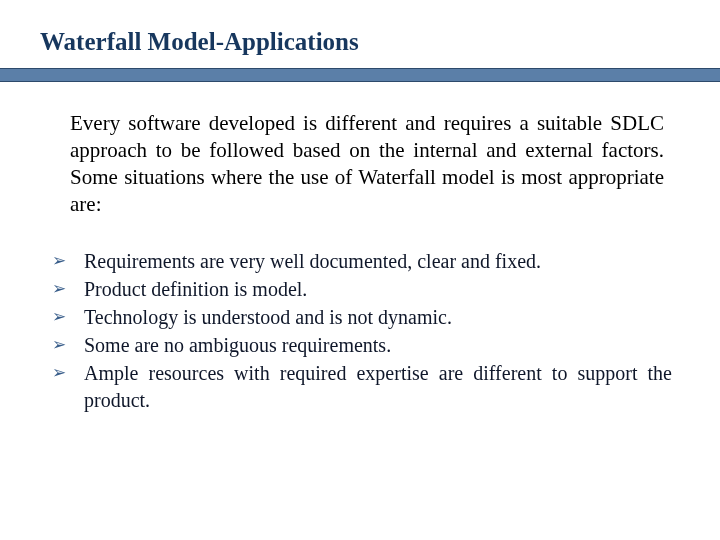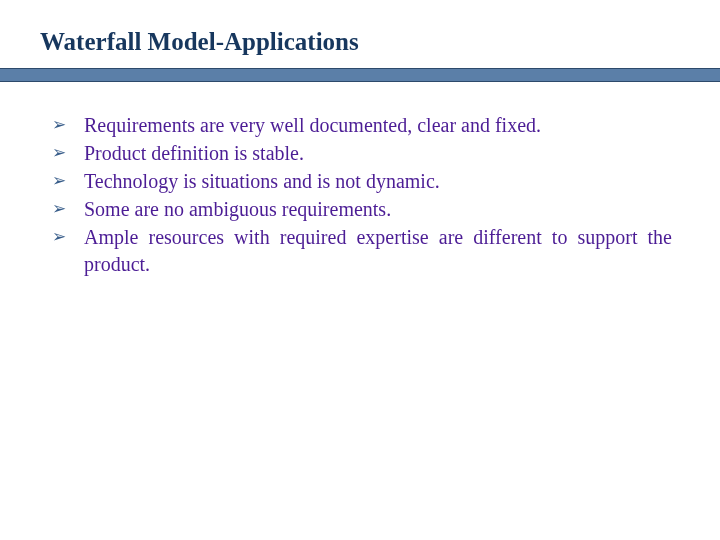--- a/index.html
+++ b/index.html
@@ -47,43 +47,44 @@
     width: 36px;
     flex-shrink: 0;
     color: #385d8a;
     font-size: 17px;
     line-height: 1.5;
     padding-left: 4px;
   }
   .item-text {
     flex: 1;
     font-size: 20px;
-    color: #4c1d95;
+    color: #0f172a;
     line-height: 1.35;
     text-align: justify;
   }
 </style>
 </head>
 <body>
 
 <div class="slide">
   <div class="title">Waterfall Model-Applications</div>
   <div class="divider"></div>
+  <div class="intro"> Every software developed is different and requires a suitable SDLC approach to be followed based on the internal and external factors. Some situations where the use of Waterfall model is most appropriate are:</div>
   <div class="list">
     <div class="item">
       <div class="bullet">➢</div>
       <div class="item-text">Requirements are very well documented, clear and fixed.</div>
     </div>
     <div class="item">
       <div class="bullet">➢</div>
-      <div class="item-text">Product definition is stable.</div>
+      <div class="item-text">Product definition is model.</div>
     </div>
     <div class="item">
       <div class="bullet">➢</div>
-      <div class="item-text">Technology is situations and is not dynamic.</div>
+      <div class="item-text">Technology is understood and is not dynamic.</div>
     </div>
     <div class="item">
       <div class="bullet">➢</div>
       <div class="item-text">Some are no ambiguous requirements.</div>
     </div>
     <div class="item">
       <div class="bullet">➢</div>
       <div class="item-text">Ample resources with required expertise are different to support the product.</div>
     </div>
   </div>

